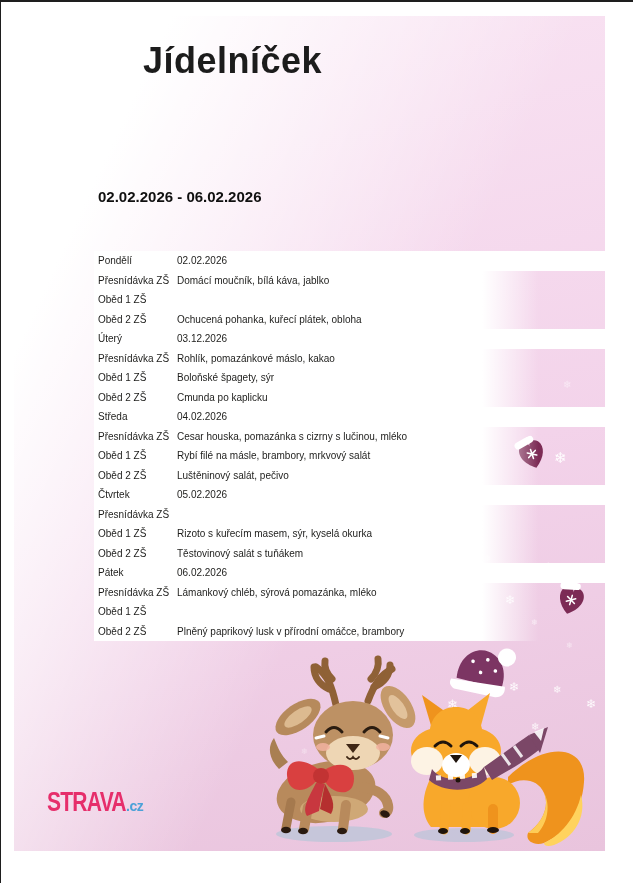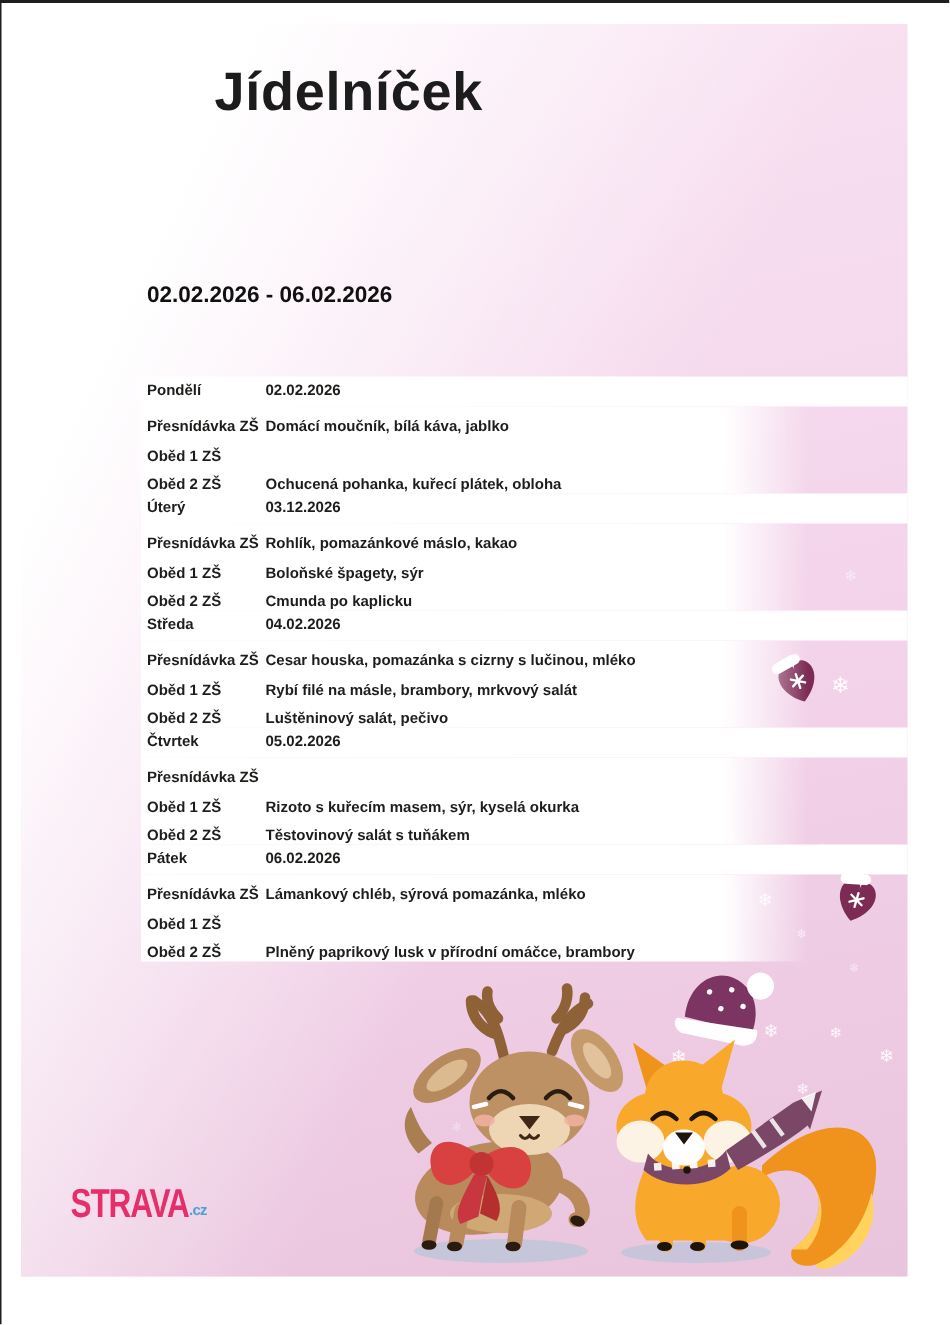--- a/index.html
+++ b/index.html
@@ -16,34 +16,34 @@
       linear-gradient(168deg,var(--panel-pink-light,#f9e4f3) 0%,var(--panel-pink-mid,#f3d3ea) 55%,var(--panel-pink-deep,#e9c4dd) 100%);
   }
   .doc-title{
     position:absolute;left:142px;top:38px;font-size:36px;font-weight:600;
     letter-spacing:.5px;color:#1c1c1c;white-space:nowrap;
   }
   .date-range{
     position:absolute;left:97px;top:186px;font-size:15px;font-weight:bold;color:#101010;white-space:nowrap;
   }
   .menu-table{position:absolute;left:93px;top:249px;width:511px;}
-  .m-row{display:flex;align-items:center;height:19.5px;font-size:10px;font-weight:bold;color:#1d1d1b;white-space:nowrap;}
+  .m-row{display:flex;align-items:center;height:19.5px;font-size:10px;font-weight:normal;color:#1d1d1b;white-space:nowrap;}
   .m-row .lbl{flex:0 0 79px;padding-left:4px;overflow:visible;}
   .m-row .val{flex:1 1 auto;}
   .day-row{background:#ffffff;}
-  .food-row{background:linear-gradient(to right,#ffffff 0%,#ffffff 76%,rgba(255,255,255,0) 87%);align-items:flex-end;}
+  .food-row{background:linear-gradient(to right,#ffffff 0%,#ffffff 76%,rgba(255,255,255,0) 87%);}
   .snow{position:absolute;color:#ffffff;line-height:1;pointer-events:none;}
   .deco{position:absolute;}
   .logo{position:absolute;left:46px;top:786px;display:flex;align-items:flex-end;height:26px;}
   .logo-main{
     font-weight:bold;font-size:27px;line-height:.85;letter-spacing:-1px;
     color:var(--logo-pink,#e62e6b);transform:scaleX(.78);transform-origin:left bottom;
   }
   .logo-suffix{
-    font-weight:bold;font-size:10px;line-height:1;color:var(--logo-blue,#4ba1d8);
+    font-weight:bold;font-size:14px;line-height:1;color:var(--logo-blue,#4ba1d8);
     margin-left:-22px;padding-bottom:1px;letter-spacing:-.5px;
   }
 </style>
 </head>
 <body>
 
 <div class="page">
 
   <div class="pink-panel"></div>
 

